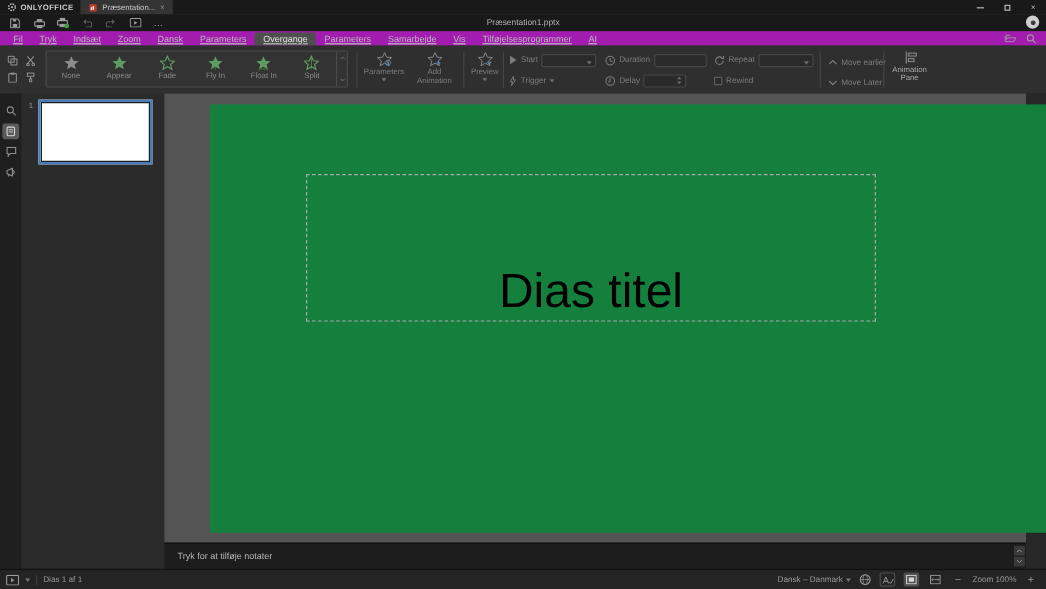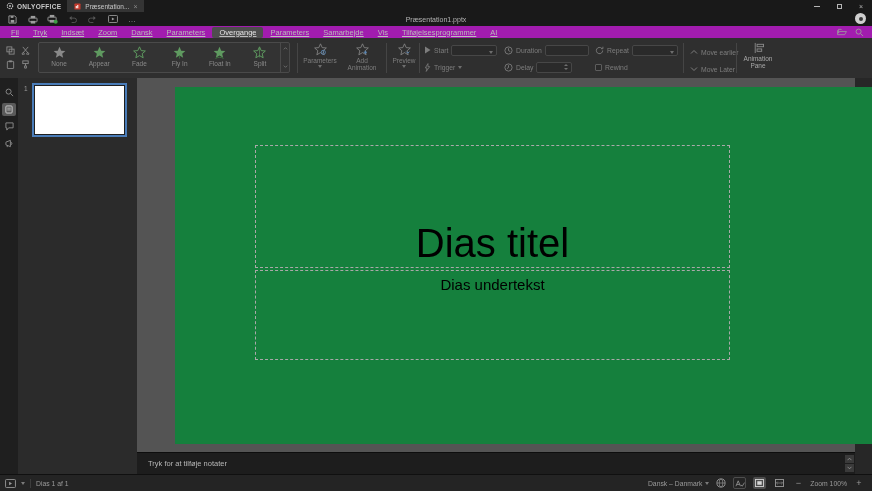--- a/index.html
+++ b/index.html
@@ -445,23 +445,20 @@
       <span class="thumb-num">1</span>
       <div class="thumb"></div>
     </div>
 
     <div class="center-col">
       <div class="canvas">
         <div class="slide">
           <div class="ph ph-title">
             <span class="slide-title">Dias titel</span>
           </div>
-          <div class="ph ph-sub">
-            <span class="slide-subtitle">Dias undertekst</span>
-          </div>
         </div>
       </div>
       <div class="notes">
         <span class="notes-text">Tryk for at tilføje notater</span>
       </div>
       <div class="vscroll">
         <div class="vs-btn">
           <svg width="5" height="4" viewBox="0 0 6 5">
               <path d="M0.5 4 3 1.5 5.5 4" fill="none" stroke="currentColor"></path>
             </svg>

